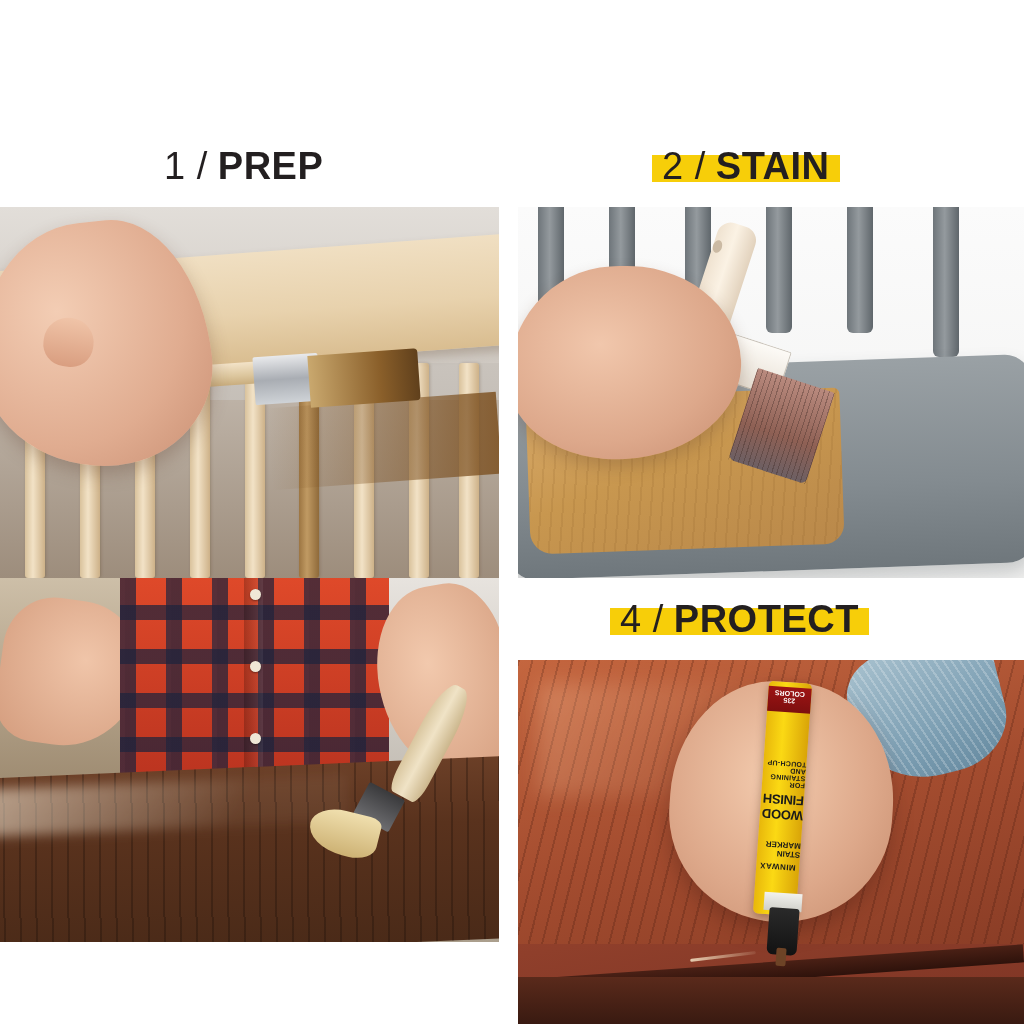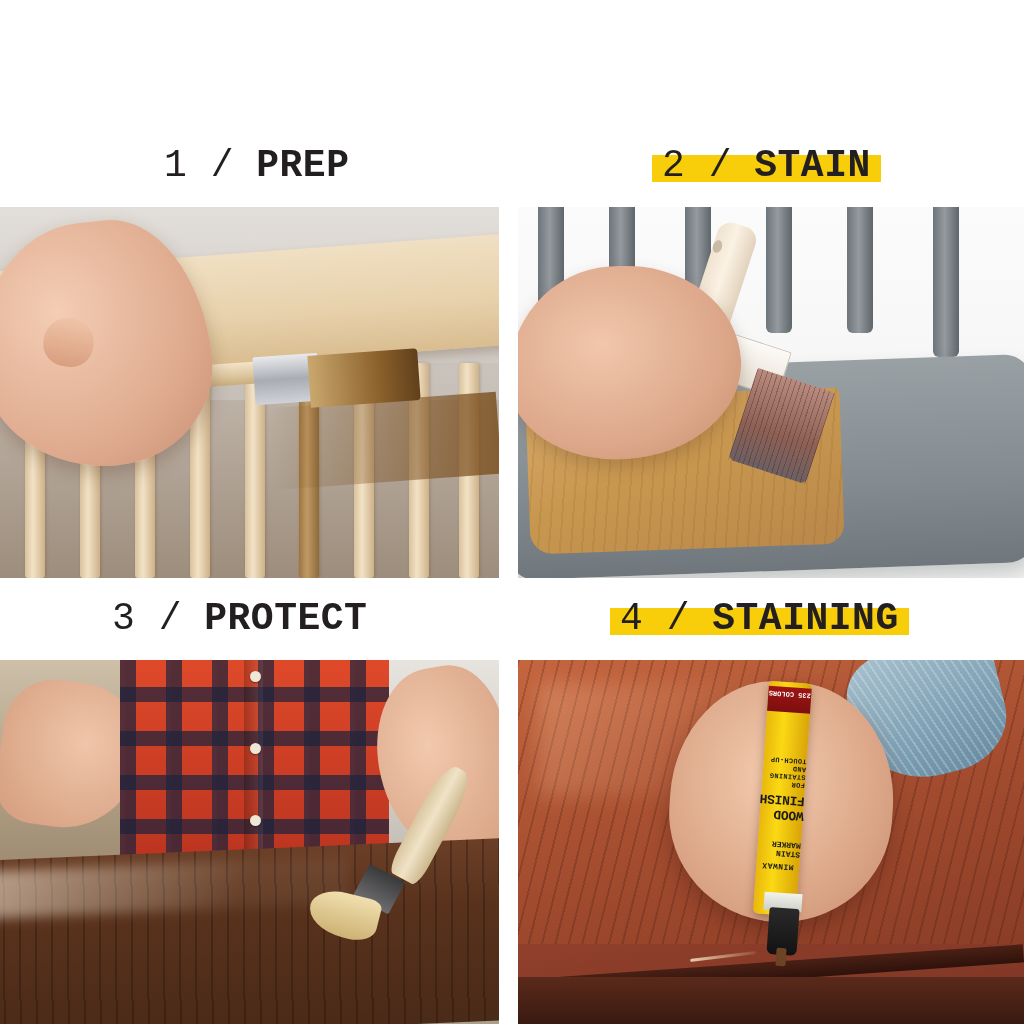--- a/index.html
+++ b/index.html
@@ -19,21 +19,21 @@
   }
   .header-title{
     font-size:42px;line-height:1;letter-spacing:3.5px;
     color:#ffffff;white-space:nowrap;
     transform:scaleX(0.88);transform-origin:center;
   }
   .header-title .light{font-weight:300;}
   .header-title .bold{font-weight:800;letter-spacing:2px;}
 
   
-  .grid{position:absolute;left:0;top:125px;width:1024px;height:899px;font-family:Liberation Mono, monospace;}
+  .grid{position:absolute;left:0;top:125px;width:1024px;height:899px;}
 
   .cell{position:absolute;}
   .cell-1{left:0;  top:0;   width:499px;height:453px;}
   .cell-2{left:518;top:0;   width:506px;height:549px;}
   .cell-3{left:0;  top:453px;width:499px;height:446px;}
   .cell-4{left:518px;top:453px;width:506px;height:446px;}
   .cell-2{left:518px;}
 
   .caption{
     position:relative;height:82px;
@@ -352,27 +352,20 @@
         <div class="p2-hole"></div>
         <div class="p2-ferrule"></div>
         <div class="p2-bristle">
           <div class="p2-bristle-lines"></div>
         </div>
         <div class="p2-hand"></div>
       </div>
     </div>
 
     <div class="cell cell-3">
-      <div class="caption cap-left-3">
-        <span class="cap-inner">
-          <span class="cap-text cap-num">3</span>
-          <span class="cap-text cap-slash">/</span>
-          <span class="cap-text cap-label">PROTECT</span>
-        </span>
-      </div>
       <div class="photo p3-bg">
         <div class="p3-wallL"></div>
         <div class="p3-wallR"></div>
         <div class="p3-armL"></div>
         <div class="p3-shirt">
           <div class="p3-plaid"></div>
           <div class="p3-placket"></div>
           <div class="p3-btn" style="top:8%"></div>
           <div class="p3-btn" style="top:40%"></div>
           <div class="p3-btn" style="top:72%"></div>
@@ -387,21 +380,21 @@
         <div class="p3-bristle"></div>
       </div>
     </div>
 
     <div class="cell cell-4">
       <div class="caption cap-right-4">
         <span class="cap-inner">
           <span class="cap-hl"></span>
           <span class="cap-text cap-num">4</span>
           <span class="cap-text cap-slash">/</span>
-          <span class="cap-text cap-label">STAINING</span>
+          <span class="cap-text cap-label">PROTECT</span>
         </span>
       </div>
       <div class="photo p4-bg">
         <div class="p4-top">
           <div class="p4-grain"></div>
           <div class="p4-sheen"></div>
         </div>
         <div class="p4-edge"></div>
         <div class="p4-lower"></div>
         <div class="p4-scratch"></div>

